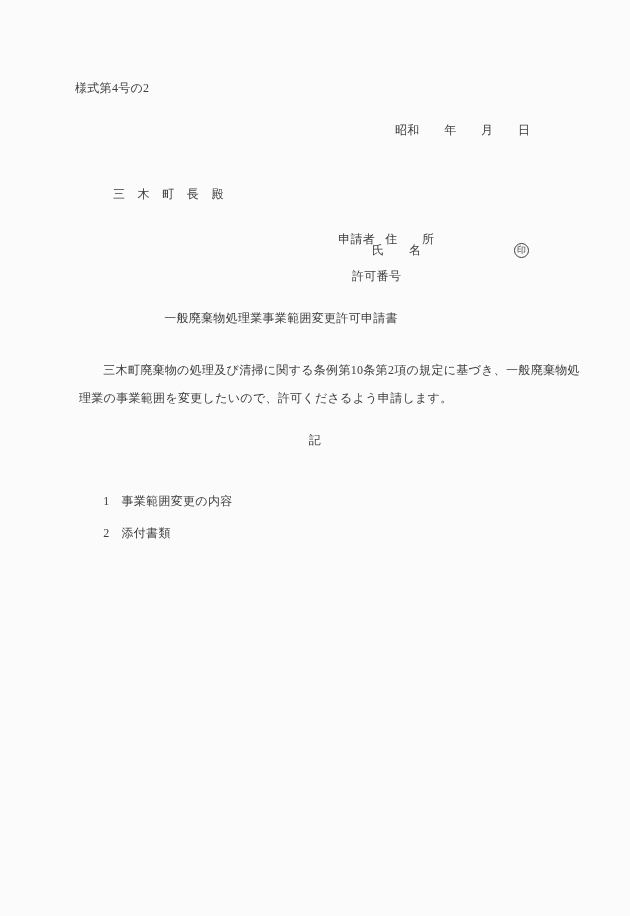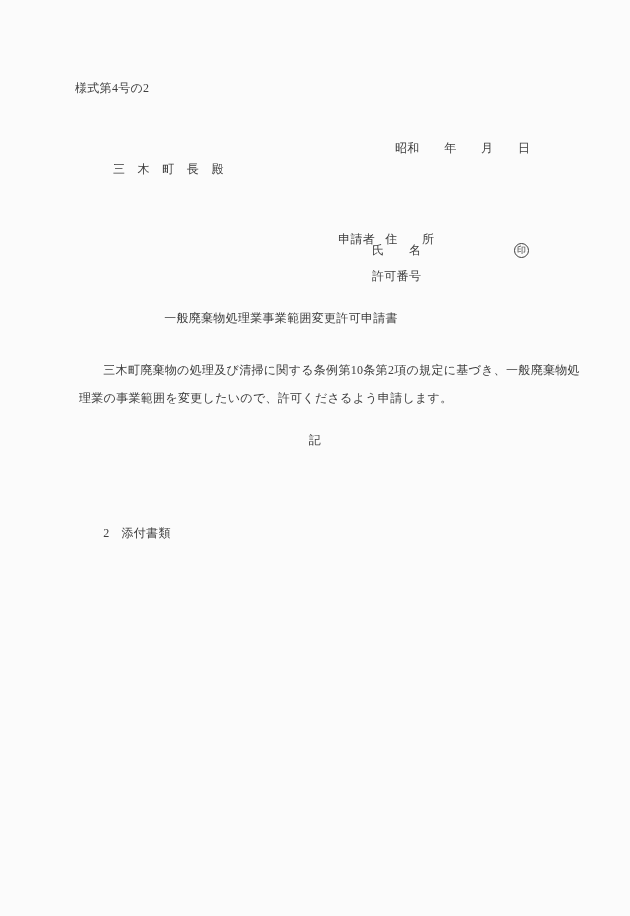--- a/index.html
+++ b/index.html
@@ -21,25 +21,25 @@
     overflow: hidden;
   }
   .txt {
     position: absolute;
     font-size: 12px;
     line-height: 16px;
     white-space: pre;
     letter-spacing: 0.3px;
   }
   .form-number   { top: 80px;  left: 75px;  }
-  .date-line     { top: 140px; left: 395px; }
-  .addressee     { top: 162px; left: 113px; font-family: Liberation Mono, monospace; }
+  .date-line     { top: 122px; left: 395px; }
+  .addressee     { top: 186px; left: 113px; }
   .applicant-row-1 { top: 215px; left: 325px; font-family: Liberation Serif, serif; }
   .applicant-row-2 { top: 242px; left: 372px; font-family: Liberation Serif, serif; }
-  .applicant-row-3 { top: 268px; left: 372px; text-align: right; }
+  .applicant-row-3 { top: 268px; left: 352px; text-align: right; }
   .applicant-label {
     display: inline-block;
     width: 47px;
   }
   .seal {
     position: absolute;
     top: 243px;
     left: 514px;
     width: 13px;
     height: 13px;
@@ -93,18 +93,21 @@
   <div class="txt applicant-row-3">許可番号</div>
 
   <div class="txt doc-title">一般廃棄物処理業事業範囲変更許可申請書</div>
 
   <div class="txt body-line-1">　三木町廃棄物の処理及び清掃に関する条例第10条第2項の規定に基づき、一般廃棄物処</div>
 
   <div class="txt body-line-2">理業の事業範囲を変更したいので、許可くださるよう申請します。</div>
 
   <div class="txt section-marker">記</div>
 
+  <div class="txt item-1">
+    <span>1</span><span class="item-label">事業範囲変更の内容</span>
+  </div>
 
   <div class="txt item-2">
     <span>2</span><span class="item-label">添付書類</span>
   </div>
 
 </div>
 
 </body></html>

